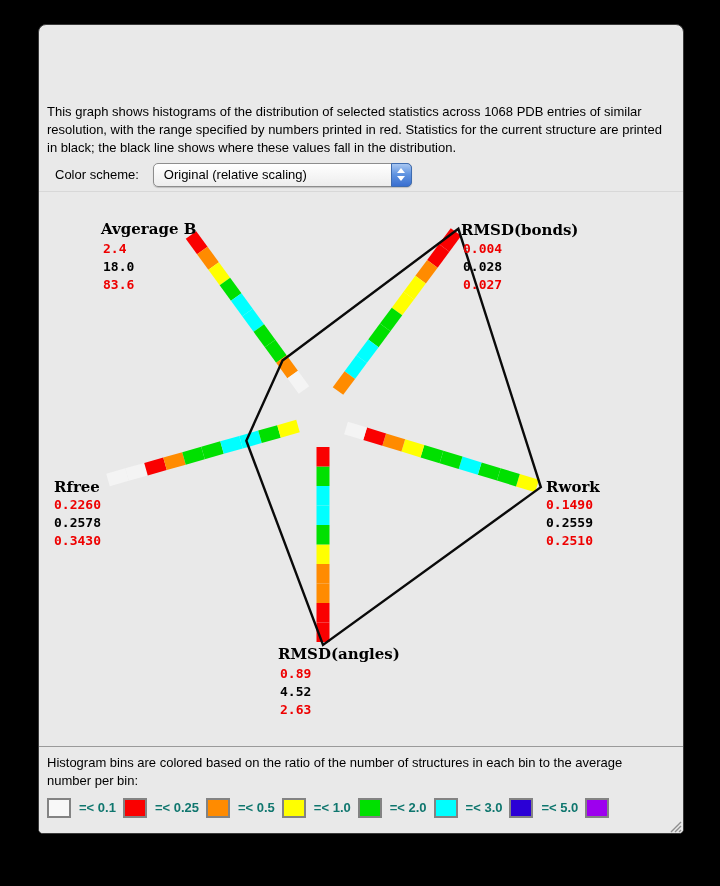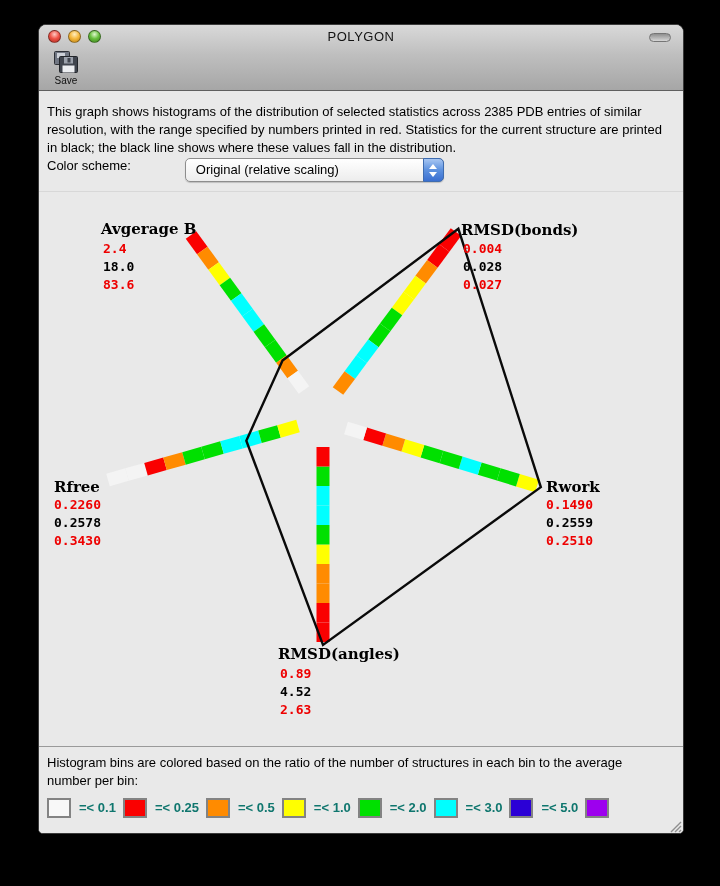--- a/index.html
+++ b/index.html
@@ -20,22 +20,22 @@
   .light.yellow { background:radial-gradient(circle at 50% 30%, #ffeec0, #f5b83d 48%, #b97f12); }
   .light.green  { background:radial-gradient(circle at 50% 30%, #dff7cd, #67bf3d 48%, #3c7f1c); }
   .capsule { position:absolute; top:8px; right:12px; width:22px; height:9px; border-radius:5px;
     background:linear-gradient(#8f8f8f,#d6d6d6); border:1px solid #757575; }
   .save-btn { position:absolute; top:25px; left:8px; width:38px; text-align:center;
     font-size:10px; color:#101010; line-height:11px; cursor:default; }
   .save-btn svg { display:block; margin:0 auto 1px auto; }
   
   .content { position:absolute; top:67px; left:0; right:0; bottom:0; background:#e9e9e9; }
   .desc { height:66px; padding:11px 10px 0 8px; font-size:13px; line-height:18px; color:#000; }
-  .scheme-row { height:33px; display:flex; padding-left:8px;
-    font-size:13px; color:#000;gap:40px; }
+  .scheme-row { height:33px; display:flex; align-items:center; padding-left:16px;
+    font-size:13px; color:#000; }
   .popup { margin-left:14px; width:259px; height:24px; position:relative;
     border:1px solid #8d8d8d; border-radius:5px;
     background:linear-gradient(#ffffff,#ededed); box-shadow:0 1px 1px rgba(0,0,0,.18);
     font-size:13px; line-height:22px; padding-left:10px; color:#000; cursor:default; }
   .popup .stepper { position:absolute; right:-1px; top:-1px; bottom:-1px; width:21px;
     border-radius:0 5px 5px 0; border:1px solid #3e6cb0;
     background:linear-gradient(#a7c6f2, #5f93e0 48%, #3a6fd0);
     display:flex; flex-direction:column; align-items:center; justify-content:center; gap:3px; }
   .tri { width:0; height:0; border-left:4px solid transparent; border-right:4px solid transparent; }
   .tri.up { border-bottom:5px solid #fff; }
@@ -53,44 +53,24 @@
   .legend-item { display:flex; align-items:center; margin-right:7px; }
   .swatch { width:24px; height:20px; border:2px solid #838383; margin-right:8px; flex:none; }
   .legend-label { font-size:13px; font-weight:bold; color:#0f766e; white-space:nowrap; }
   .grip { position:absolute; right:1px; bottom:1px; }
 </style>
 </head>
 <body>
 
 <div class="window">
 
-  <div class="titlebar">
-    <div class="lights">
-      <div class="light red"></div>
-      <div class="light yellow"></div>
-      <div class="light green"></div>
-    </div>
-    <div class="win-title">POLYGON</div>
-    <div class="capsule"></div>
-    <div class="save-btn">
-      <svg width="26" height="24" viewBox="0 0 26 24">
-        <rect x="1.5" y="1.5" width="15" height="13" rx="1" fill="#707682" stroke="#2d3036"></rect>
-        <rect x="4" y="3" width="8" height="5" fill="#cdd1d8"></rect>
-        <rect x="6.5" y="6.5" width="18" height="16" rx="1" fill="#40454e" stroke="#22252a"></rect>
-        <rect x="11" y="7" width="9" height="6.5" fill="#9ba1ab"></rect>
-        <rect x="14.5" y="8" width="3" height="4.5" fill="#40454e"></rect>
-        <rect x="9.5" y="15.5" width="12" height="7" fill="#eceef1"></rect>
-      </svg>
-      <span>Save</span>
-    </div>
-  </div>
 
   <div class="content">
 
-    <div class="desc">This graph shows histograms of the distribution of selected statistics across 2385 PDB entries of similar resolution, with the range specified by numbers printed in red.  Statistics for the current structure are printed in black; the black line shows where these values fall in the distribution.</div>
+    <div class="desc">This graph shows histograms of the distribution of selected statistics across 1068 PDB entries of similar resolution, with the range specified by numbers printed in red.  Statistics for the current structure are printed in black; the black line shows where these values fall in the distribution.</div>
 
     <div class="scheme-row">
       <span>Color scheme:</span>
       <div class="popup">
         <span>Original (relative scaling)</span>
         <div class="stepper">
           <div class="tri up"></div>
           <div class="tri down"></div>
         </div>
       </div>

